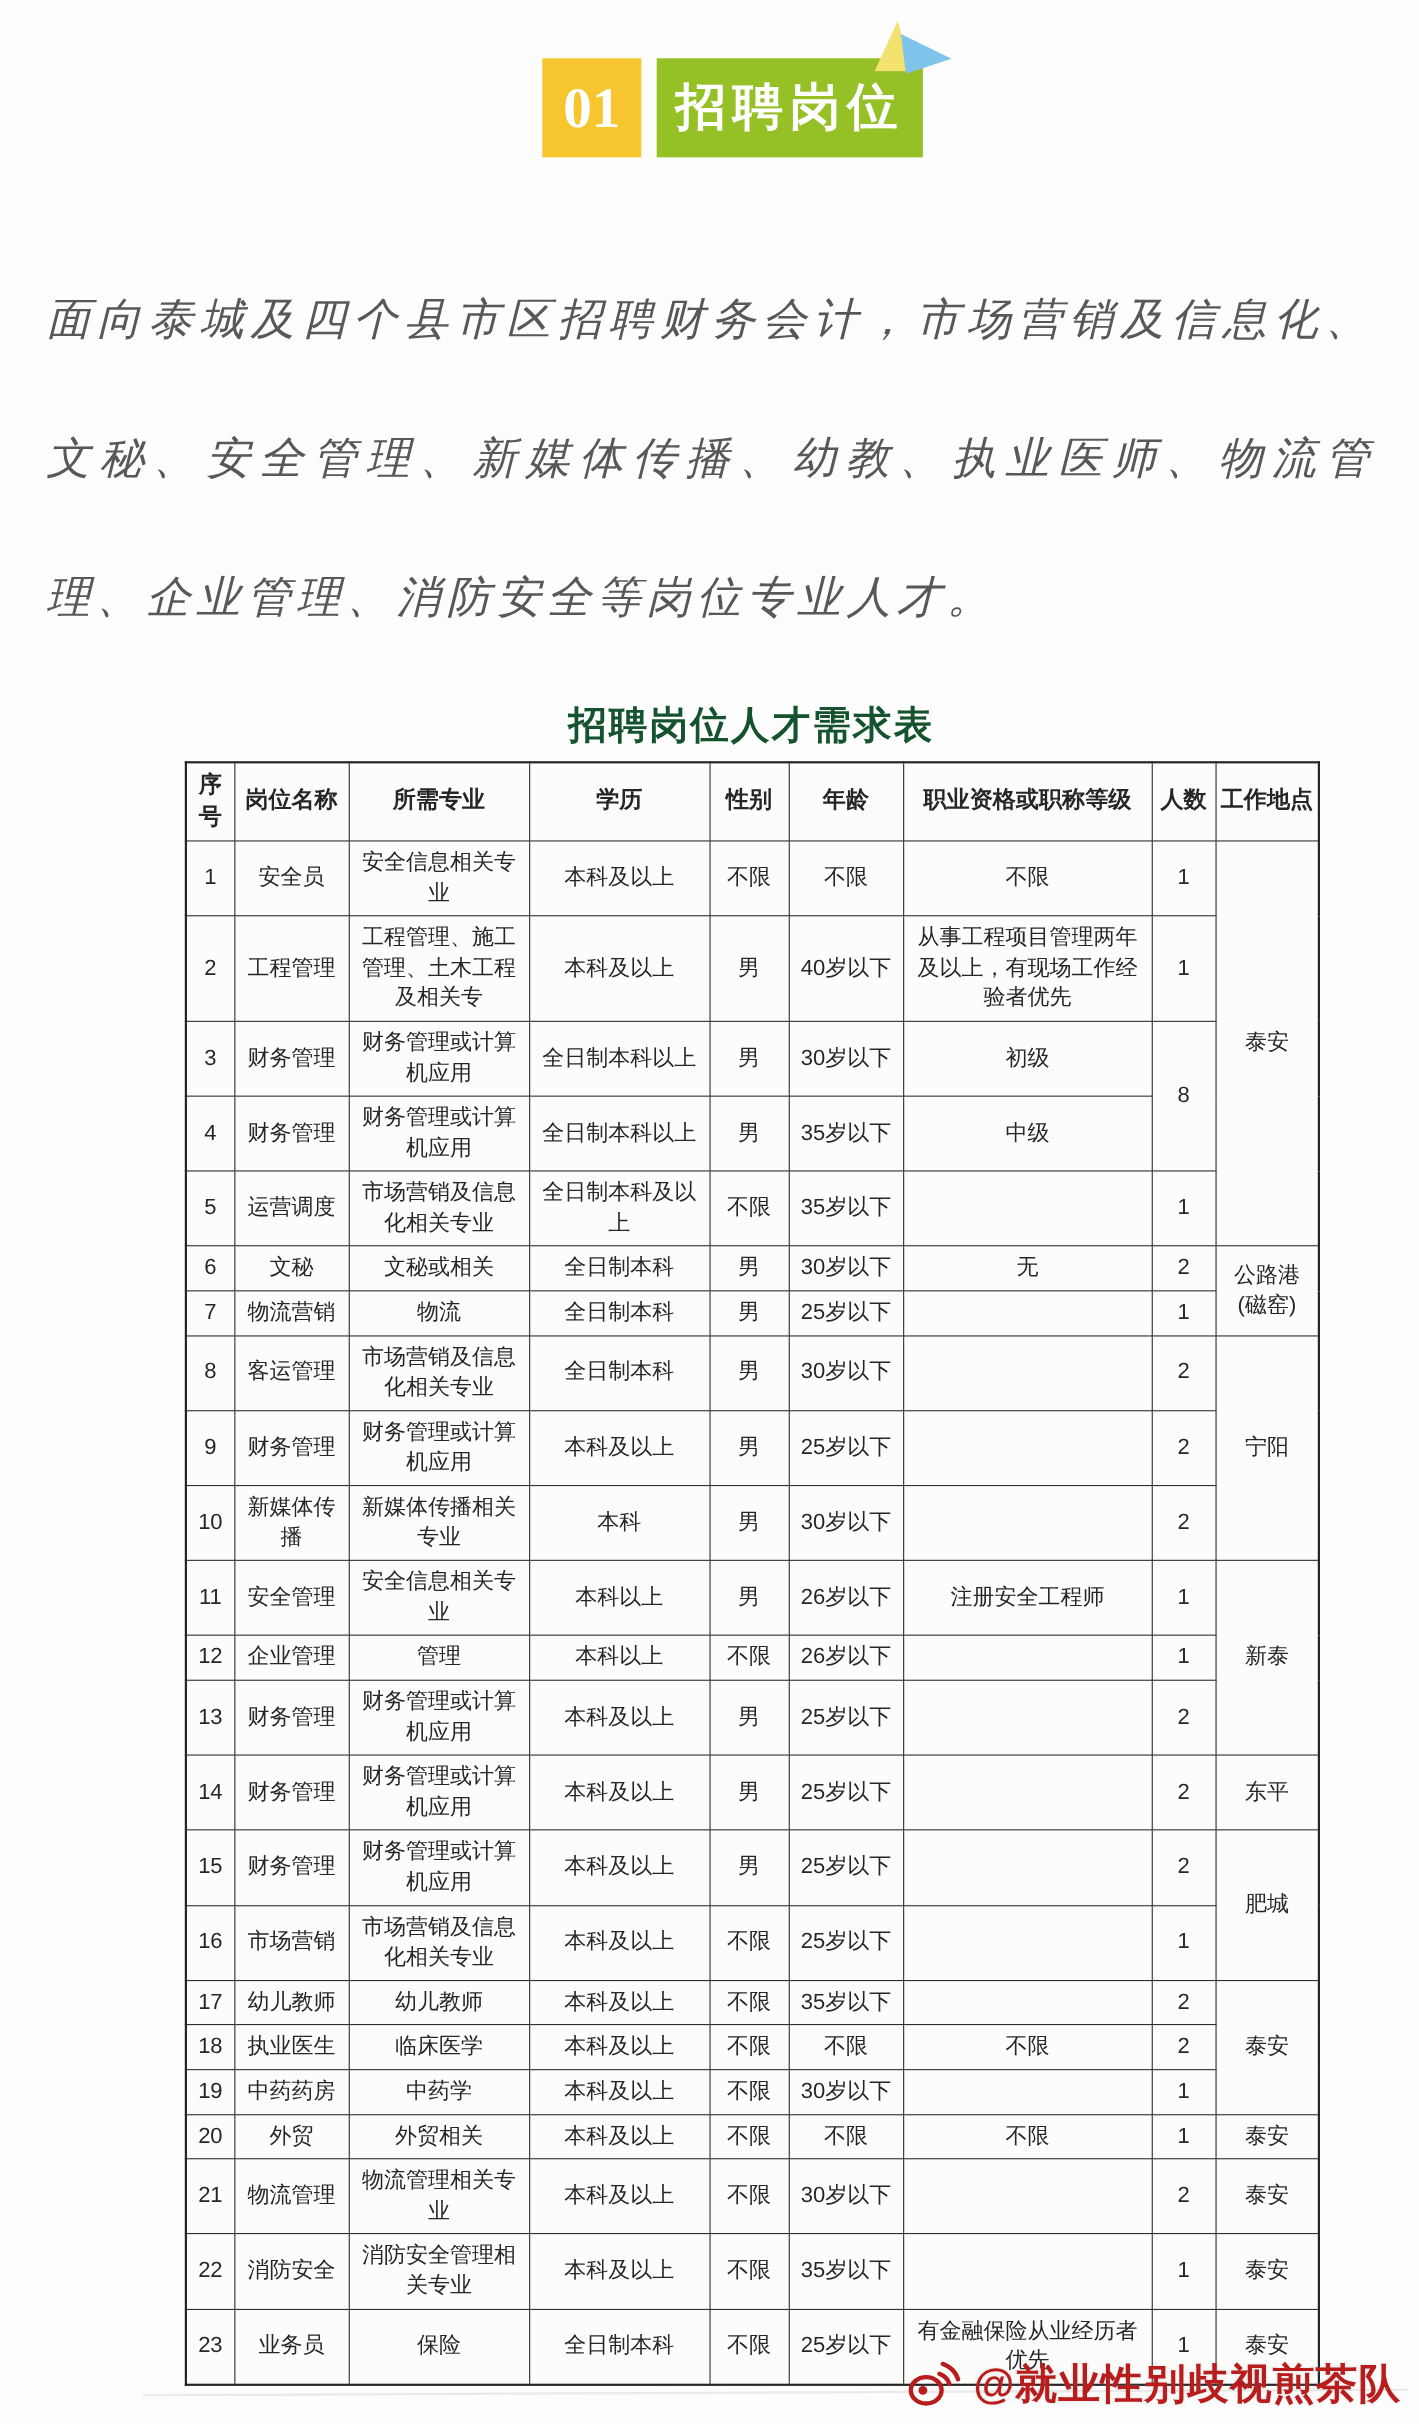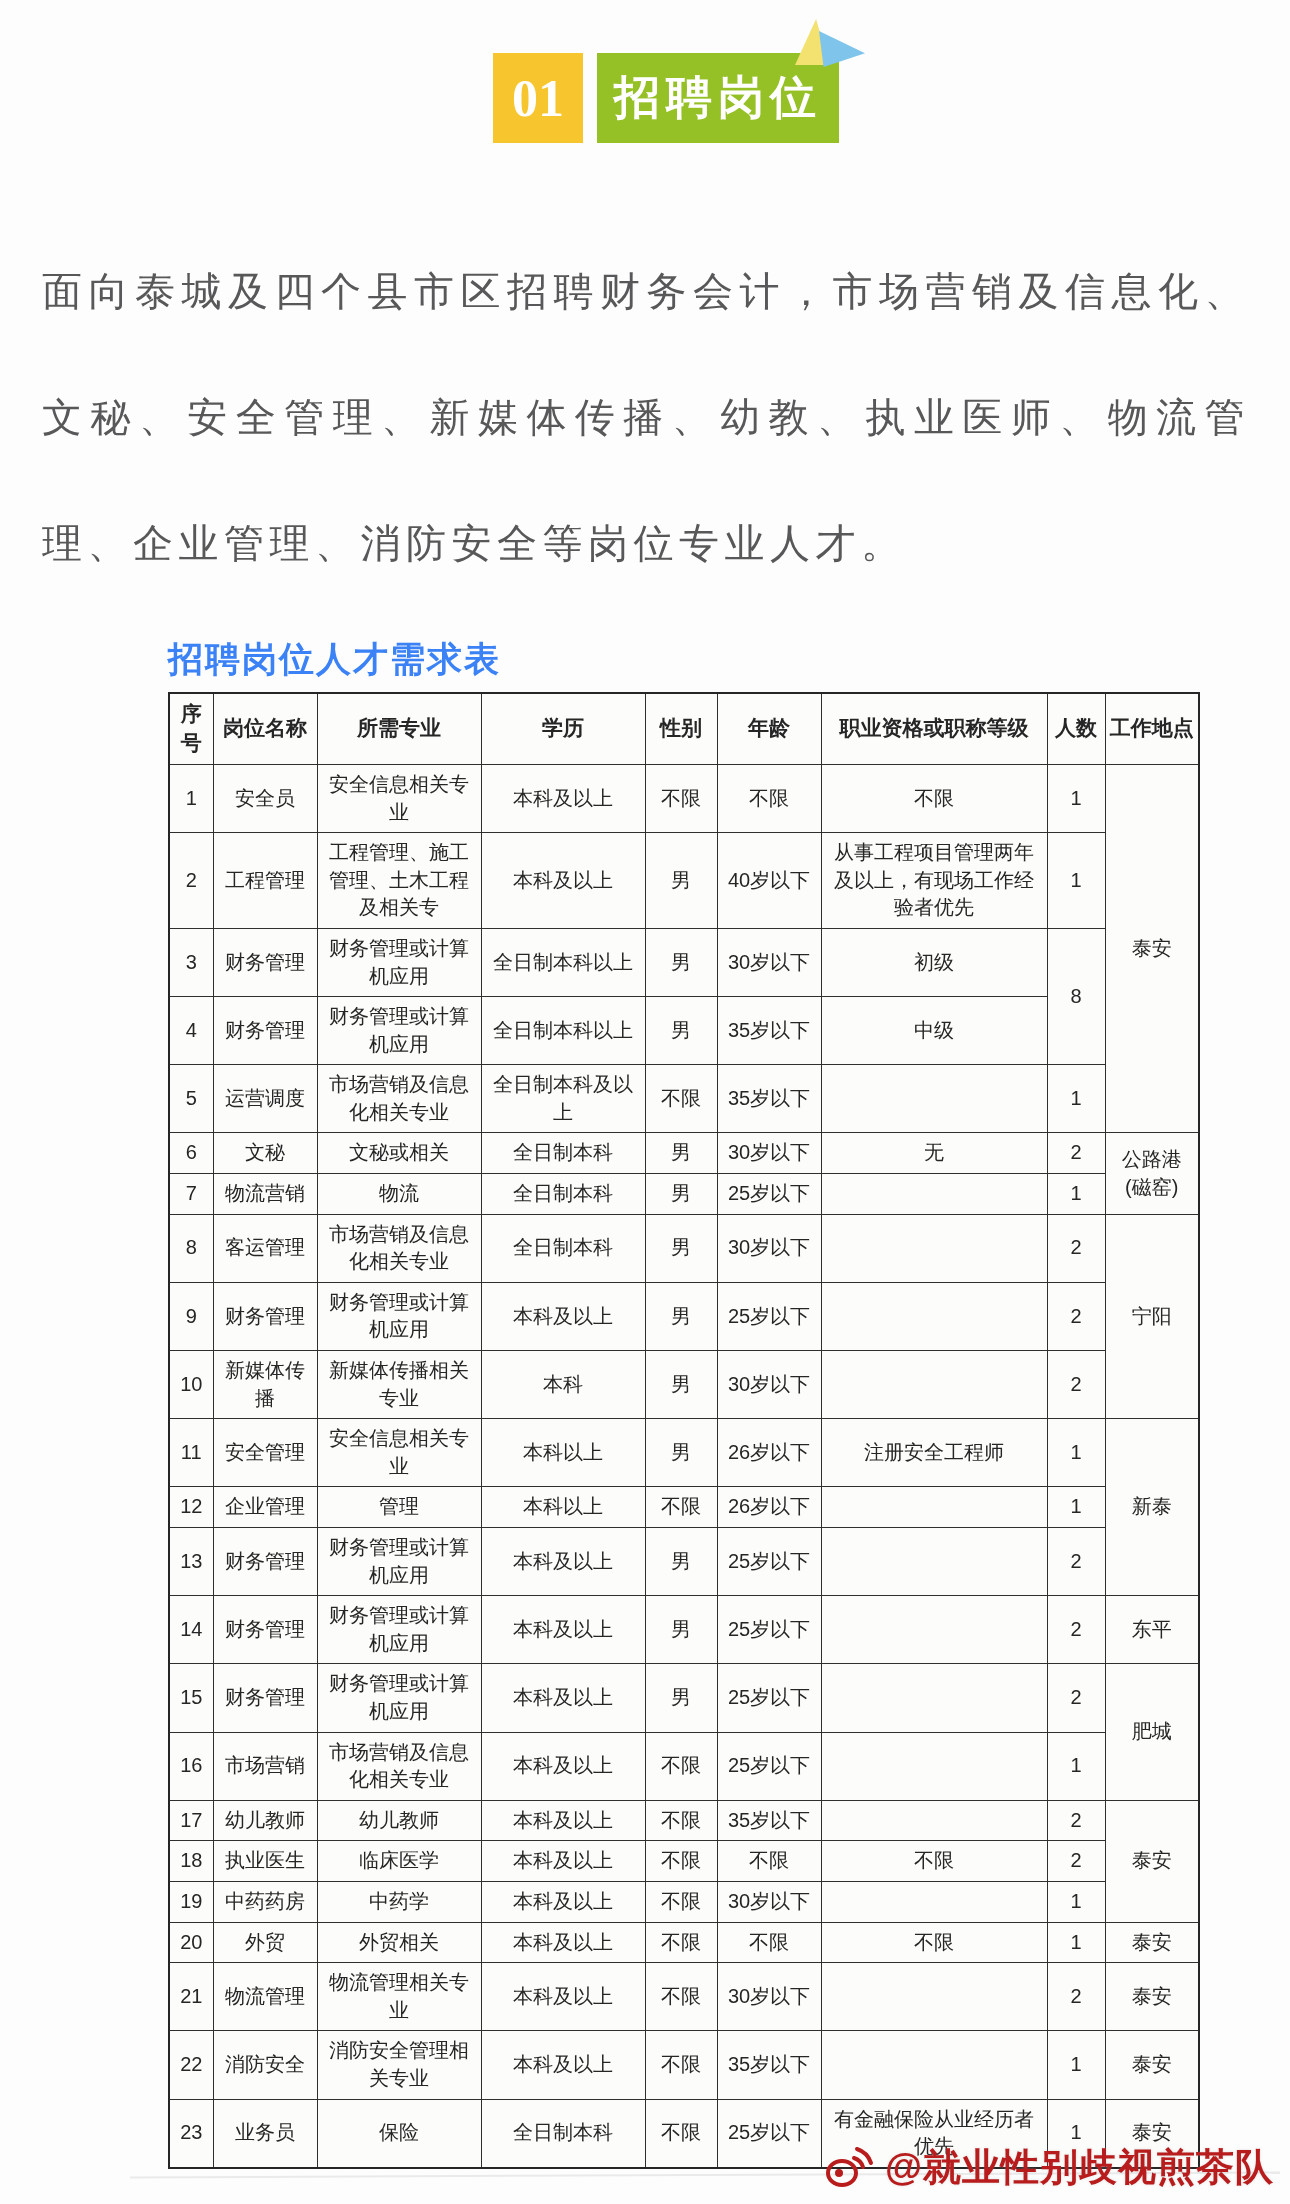--- a/index.html
+++ b/index.html
@@ -34,27 +34,27 @@
   }
   .tri-blue {
     position:absolute; left:24px; top:12px; width:46px; height:36px;
     clip-path:polygon(0 0, 100% 62%, 10% 100%);
   }
 
   
   .intro {
     position:absolute; left:42px; top:228px; width:1208px;
     font-size:40px; line-height:126px; letter-spacing:5.5px;
-    color:#58585a; text-align:justify;
+    color:#58585a; text-align:justify;font-style:italic;
   }
 
   
   .table-title {
     position:absolute; left:168px; top:636px; width:1030px;
-    font-size:35px; font-weight:bold; color:#3b82f6;
+    text-align:center; font-size:35px; font-weight:bold; color:#14532d;
     letter-spacing:2px;
   }
   .table-wrap { position:absolute; left:168px; top:692px; width:1030px; }
   table.req {
     width:1030px; border-collapse:collapse; table-layout:fixed;
     background:#fcfcfb;
     padding-left:35px;
   }
   table.req th, table.req td {
     border:1.6px solid #2f2f2f;

